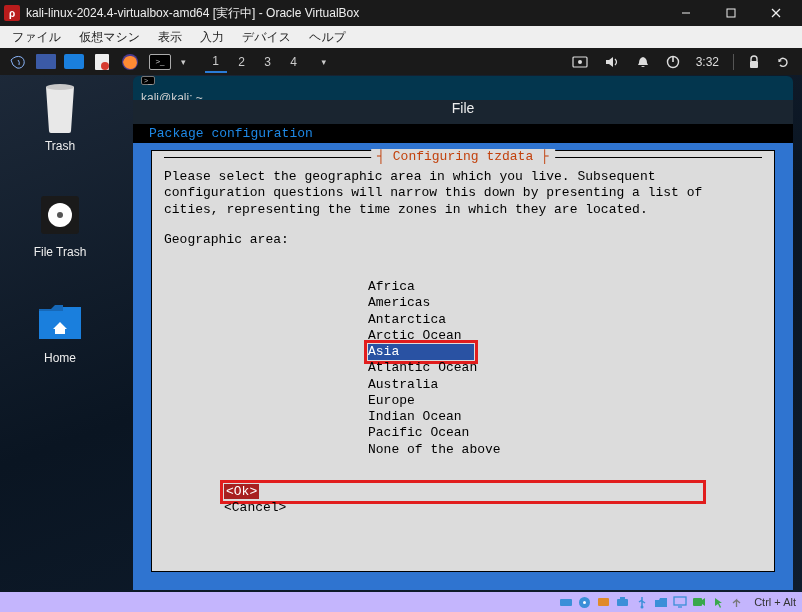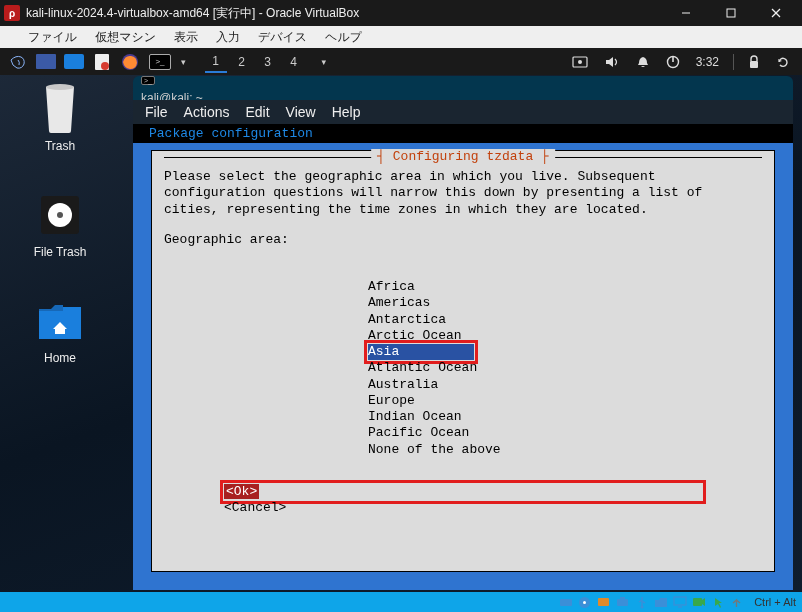--- a/index.html
+++ b/index.html
@@ -35,21 +35,21 @@
       width: 45px; height: 26px;
       display: flex; align-items: center; justify-content: center;
       color: #eee; cursor: pointer;
     }
     
     
     .vbox-menubar {
       height: 22px;
       background: #efefef;
       display: flex;
-      padding: 0 20px;
+      padding: 0 4px;
       gap: 2px;
       align-items: center;
       font-size: 12px;
       color: #222;
     }
     .vbox-menubar .mitem { padding: 2px 8px; cursor: pointer; }
     
     
     .desktop {
       position: relative;
@@ -166,20 +166,21 @@
     
     .term-menubar {
       height: 24px;
       display: flex;
       align-items: center;
       padding: 0 12px;
       gap: 16px;
       color: #eee;
       font-size: 14px;
       background: #1a2530;
+      flex-direction: column;
     }
     .term-menubar span { cursor: pointer; }
     
     
     .term-body {
       flex: 1;
       background: #2f74d0;
       padding: 0;
       position: relative;
       font-family: "Courier New", monospace;
@@ -252,21 +253,21 @@
     }
     .ncurses-buttons .ok {
       background: #a82020;
       color: #fff;
       padding: 0 2px;
     }
     
     
     .vbox-statusbar {
       height: 20px;
-      background: #0ea5e9;
+      background: #c4b5fd;
       display: flex;
       justify-content: flex-end;
       align-items: center;
       padding: 0 6px;
       gap: 4px;
       font-size: 11px;
     }
     .vbox-statusbar .sicon {
       width: 15px; height: 14px;
       display:flex; align-items:center; justify-content:center;

